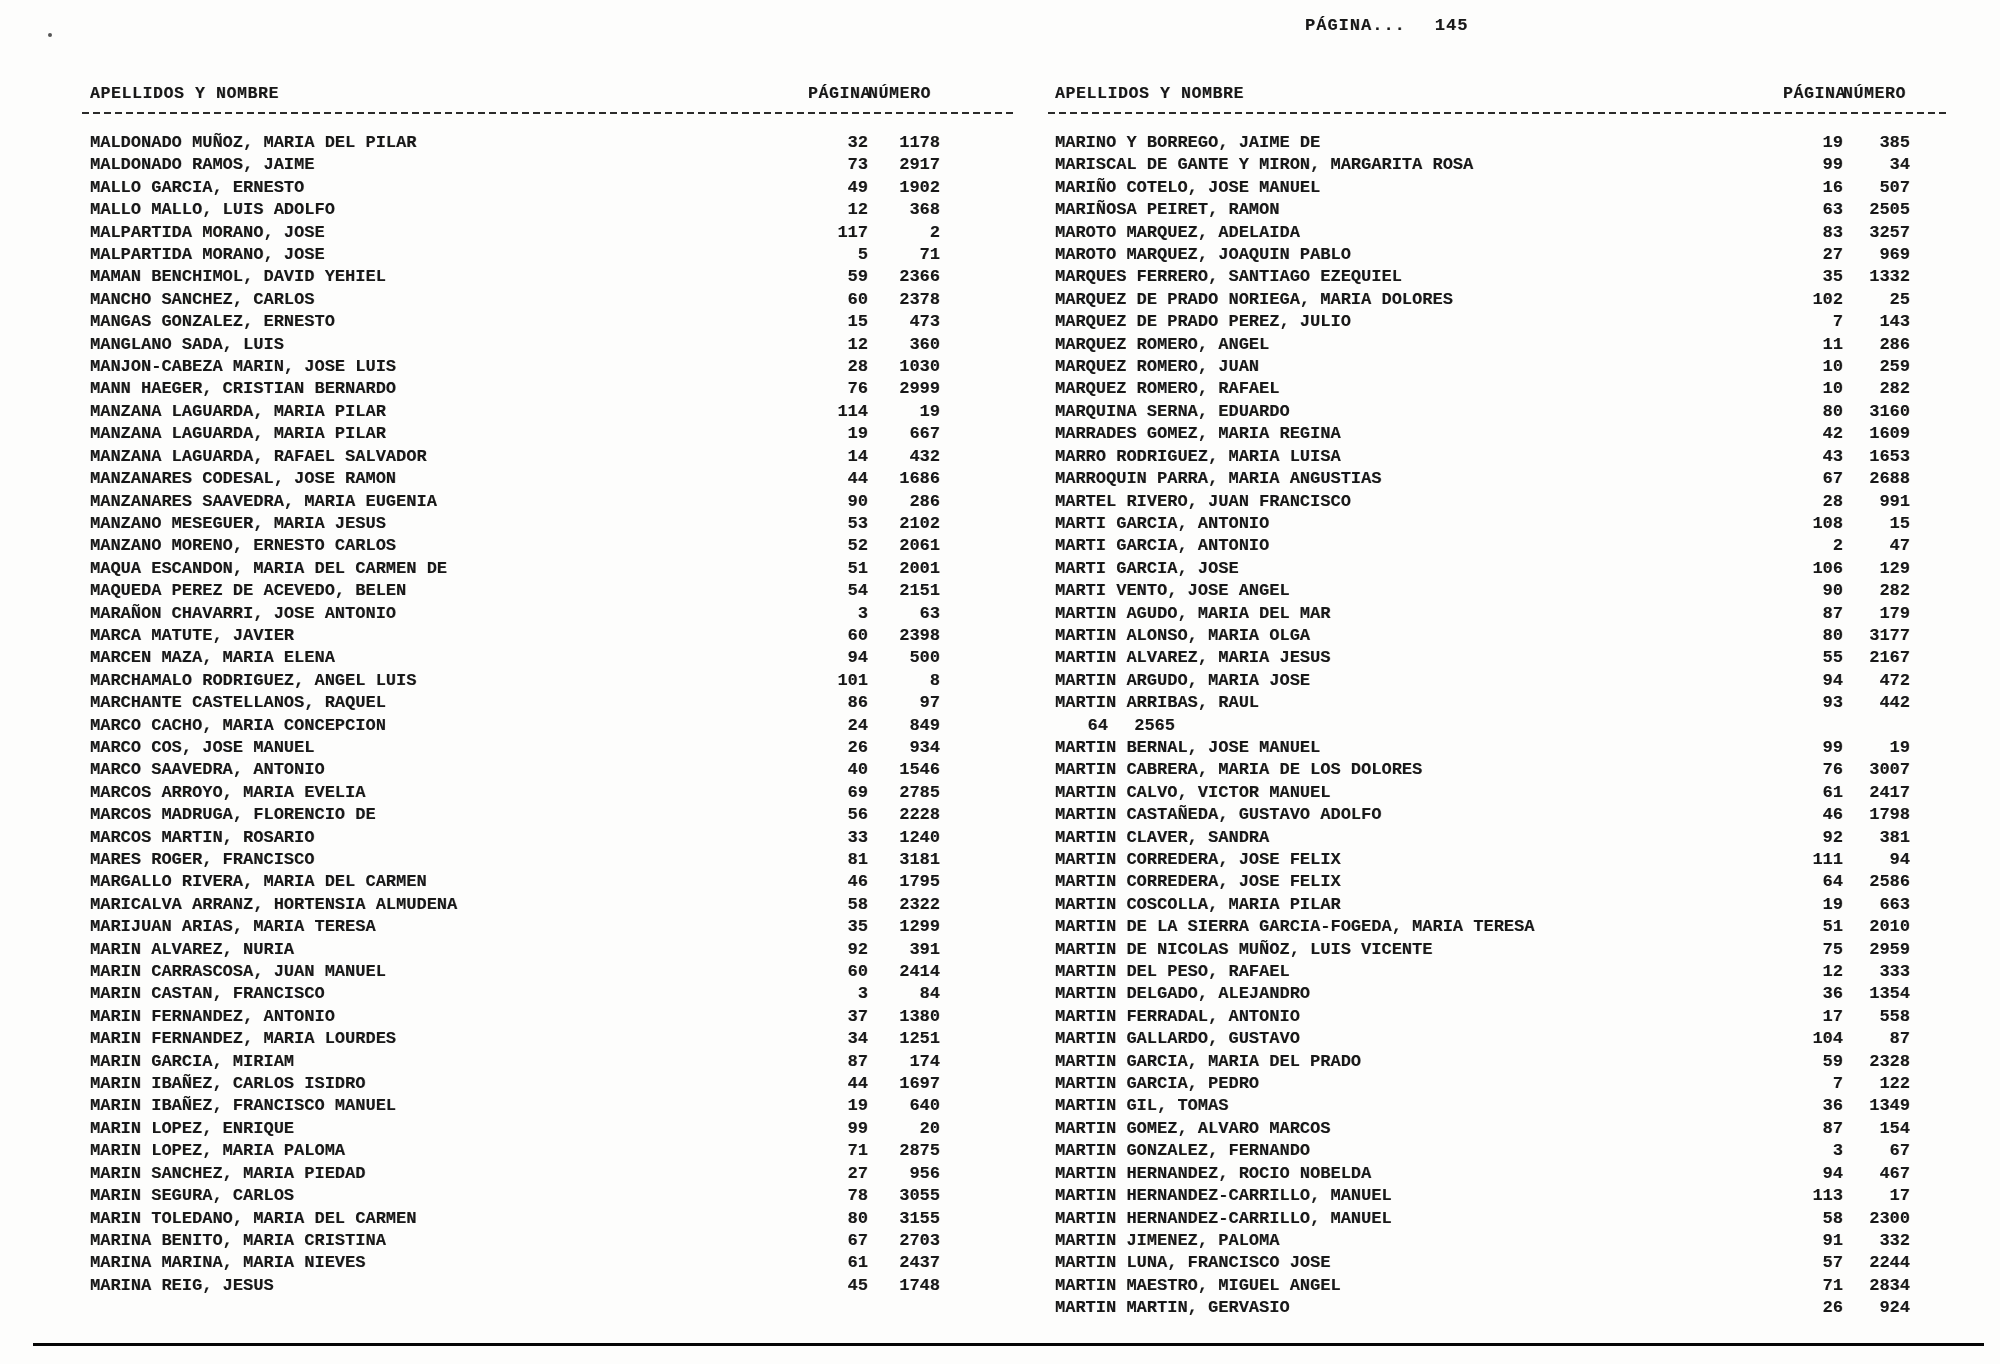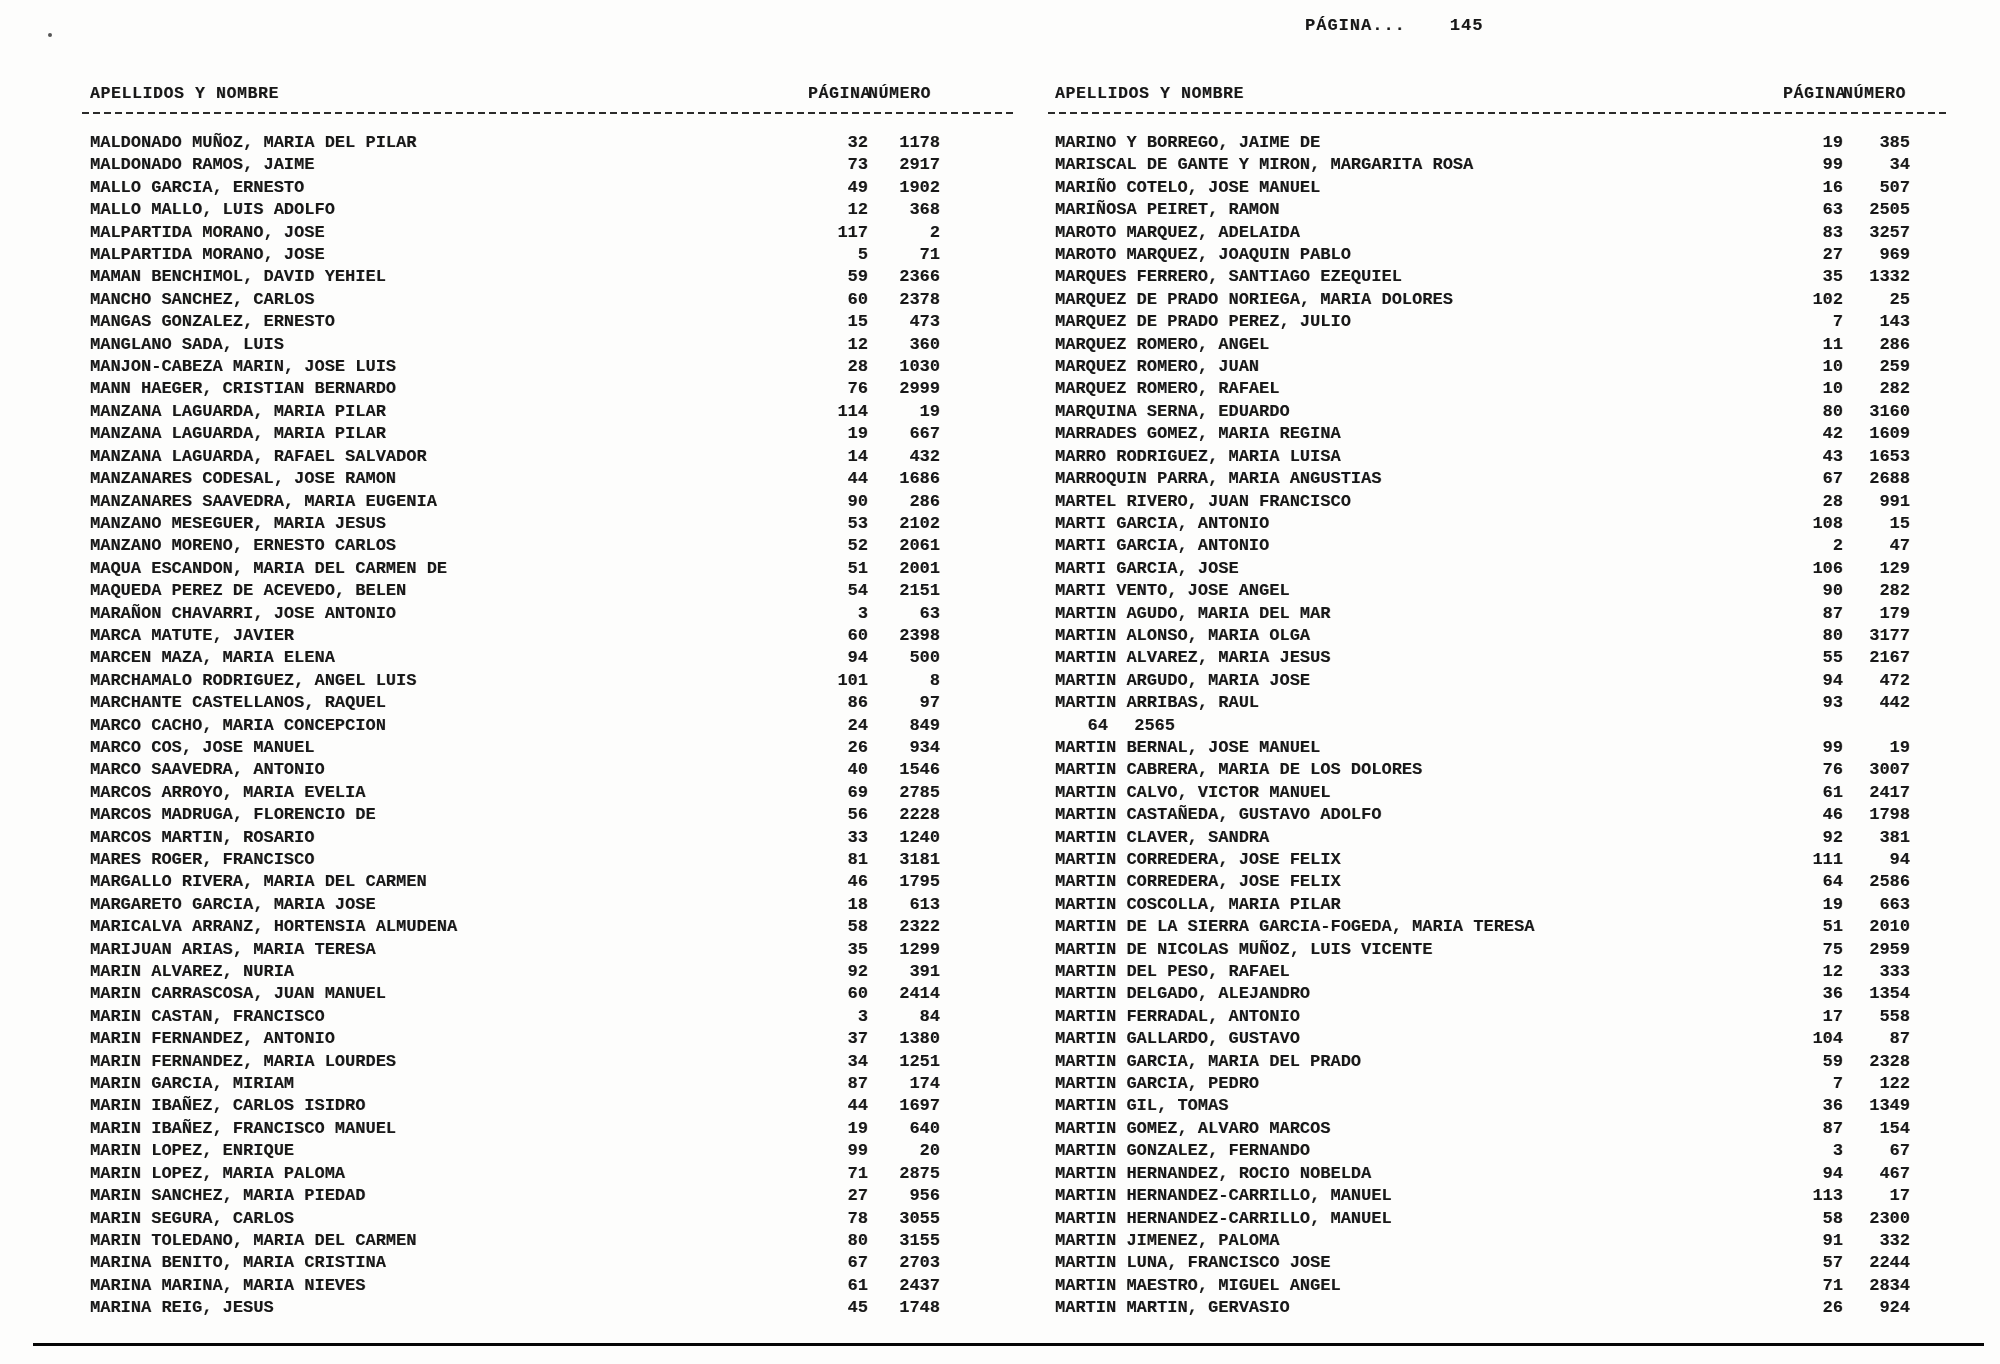--- a/index.html
+++ b/index.html
@@ -13,21 +13,21 @@
     overflow:hidden;
   }
   .sheet { position:absolute; inset:0; }
   .corner-dot {
     position:absolute; left:48px; top:33px;
     width:4px; height:4px; border-radius:50%; background:#555;
   }
   .page-header {
     position:absolute; left:1305px; top:16px;
     font-size:17px; letter-spacing:1px;
-    display:flex; gap:44px;
+    display:flex; gap:29px;
     text-shadow:0.4px 0.4px 0 rgba(0,0,0,0.35);
   }
   .half { position:absolute; top:84px; }
   .half-left  { left:82px;  width:931px; --nameindent:8px; --pagw:60px; --numw:72px; --sparew:73px; }
   .half-right { left:1048px; width:902px; --nameindent:7px; --pagw:60px; --numw:67px; --sparew:40px; }
 
   .thead { display:flex; height:22px; font-size:16.5px; letter-spacing:0.6px;
            text-shadow:0.4px 0.4px 0 rgba(0,0,0,0.35); }
   .h-namewrap { flex:1; padding-left:var(--nameindent); padding-right:60px; text-align:left; }
   .h-pag { width:var(--pagw); text-align:right; }
@@ -270,26 +270,20 @@
           <span class="c-num">3181</span>
           <span class="c-spacer"></span>
         </div>
         <div class="row">
           <span class="c-name">MARGALLO RIVERA, MARIA DEL CARMEN</span>
           <span class="c-pag">46</span>
           <span class="c-num">1795</span>
           <span class="c-spacer"></span>
         </div>
         <div class="row">
-          <span class="c-name">MARGARETO GARCIA, MARIA JOSE</span>
-          <span class="c-pag">18</span>
-          <span class="c-num">613</span>
-          <span class="c-spacer"></span>
-        </div>
-        <div class="row">
           <span class="c-name">MARICALVA ARRANZ, HORTENSIA ALMUDENA</span>
           <span class="c-pag">58</span>
           <span class="c-num">2322</span>
           <span class="c-spacer"></span>
         </div>
         <div class="row">
           <span class="c-name">MARIJUAN ARIAS, MARIA TERESA</span>
           <span class="c-pag">35</span>
           <span class="c-num">1299</span>
           <span class="c-spacer"></span>

